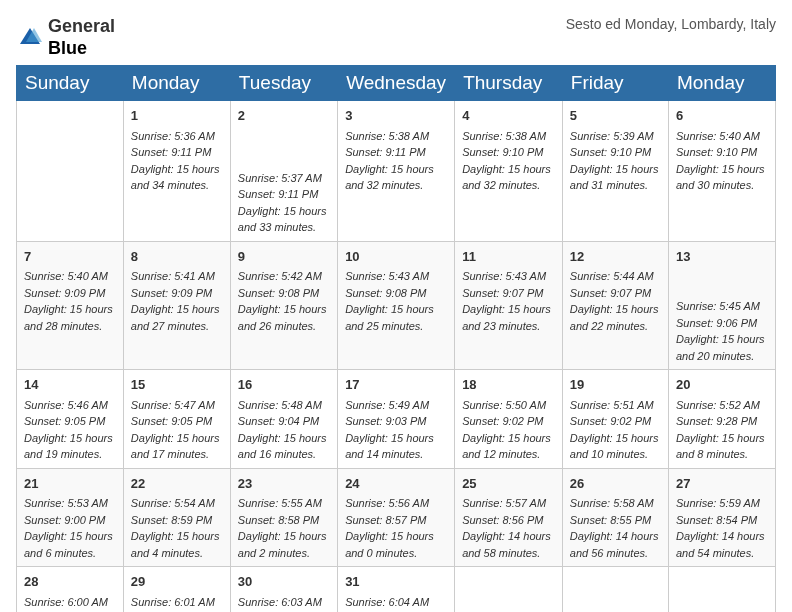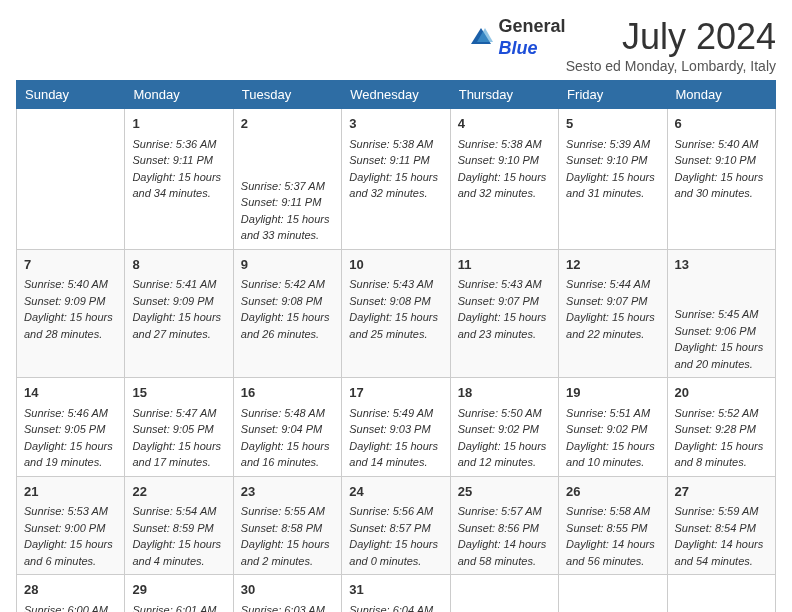--- a/index.html
+++ b/index.html
@@ -5,36 +5,36 @@
     * { box-sizing: border-box; margin: 0; padding: 0; }
     body {
       font-family: Arial, sans-serif;
       background: #fff;
       width: 792px;
       min-height: 612px;
       padding: 16px;
     }
     .header {
       display: flex;
-      justify-content: flex-end;
+      justify-content: space-between;
       align-items: flex-start;
       margin-bottom: 6px;
     }
     .logo {
       display: flex;
       align-items: center;
       gap: 4px;
     }
     .logo-text {
       font-size: 18px;
       font-weight: bold;
       line-height: 1.2;
     }
     .logo-general { color: #333; }
-    .logo-blue { color: #1d4ed8; font-style: italic; }
+    .logo-blue { color: #000000; }
     .logo-icon {
       width: 28px;
       height: 28px;
     }
     .title-block {
       text-align: right;
     }
     .month-year {
       font-size: 36px;
       color: #333;
@@ -47,21 +47,21 @@
     .calendar {
       width: 100%;
       border-collapse: collapse;
       border: 1px solid #ccc;
     }
     .calendar th {
       background-color: #2e6da4;
       color: #fff;
       text-align: left;
       padding: 6px 8px;
-      font-size: 13px;
+      font-size: 19px;
       font-weight: normal;
       border: 1px solid #2e6da4;
     }
     .calendar td {
       vertical-align: top;
       padding: 5px 7px;
       border: 1px solid #ccc;
       width: calc(100% / 7);
       min-height: 90px;
       font-size: 11px;
@@ -95,21 +95,20 @@
     <svg class="logo-icon" viewBox="0 0 28 28">
       <polygon points="14,4 24,20 4,20" fill="#1a5fa8"></polygon>
       <polygon points="18,4 26,18 10,18" fill="#4a9fd4" opacity="0.6"></polygon>
     </svg>
     <div class="logo-text">
       <span class="logo-general">General</span><br>
       <span class="logo-blue">Blue</span>
     </div>
   </div>
   <div class="title-block">
-    <div class="month-year">July 2024</div>
     <div class="location">Sesto ed Monday, Lombardy, Italy</div>
   </div>
 </div>
 
 <table class="calendar">
   <thead>
     <tr>
     <th>Sunday</th>
         <th>Monday</th>
         <th>Tuesday</th>

